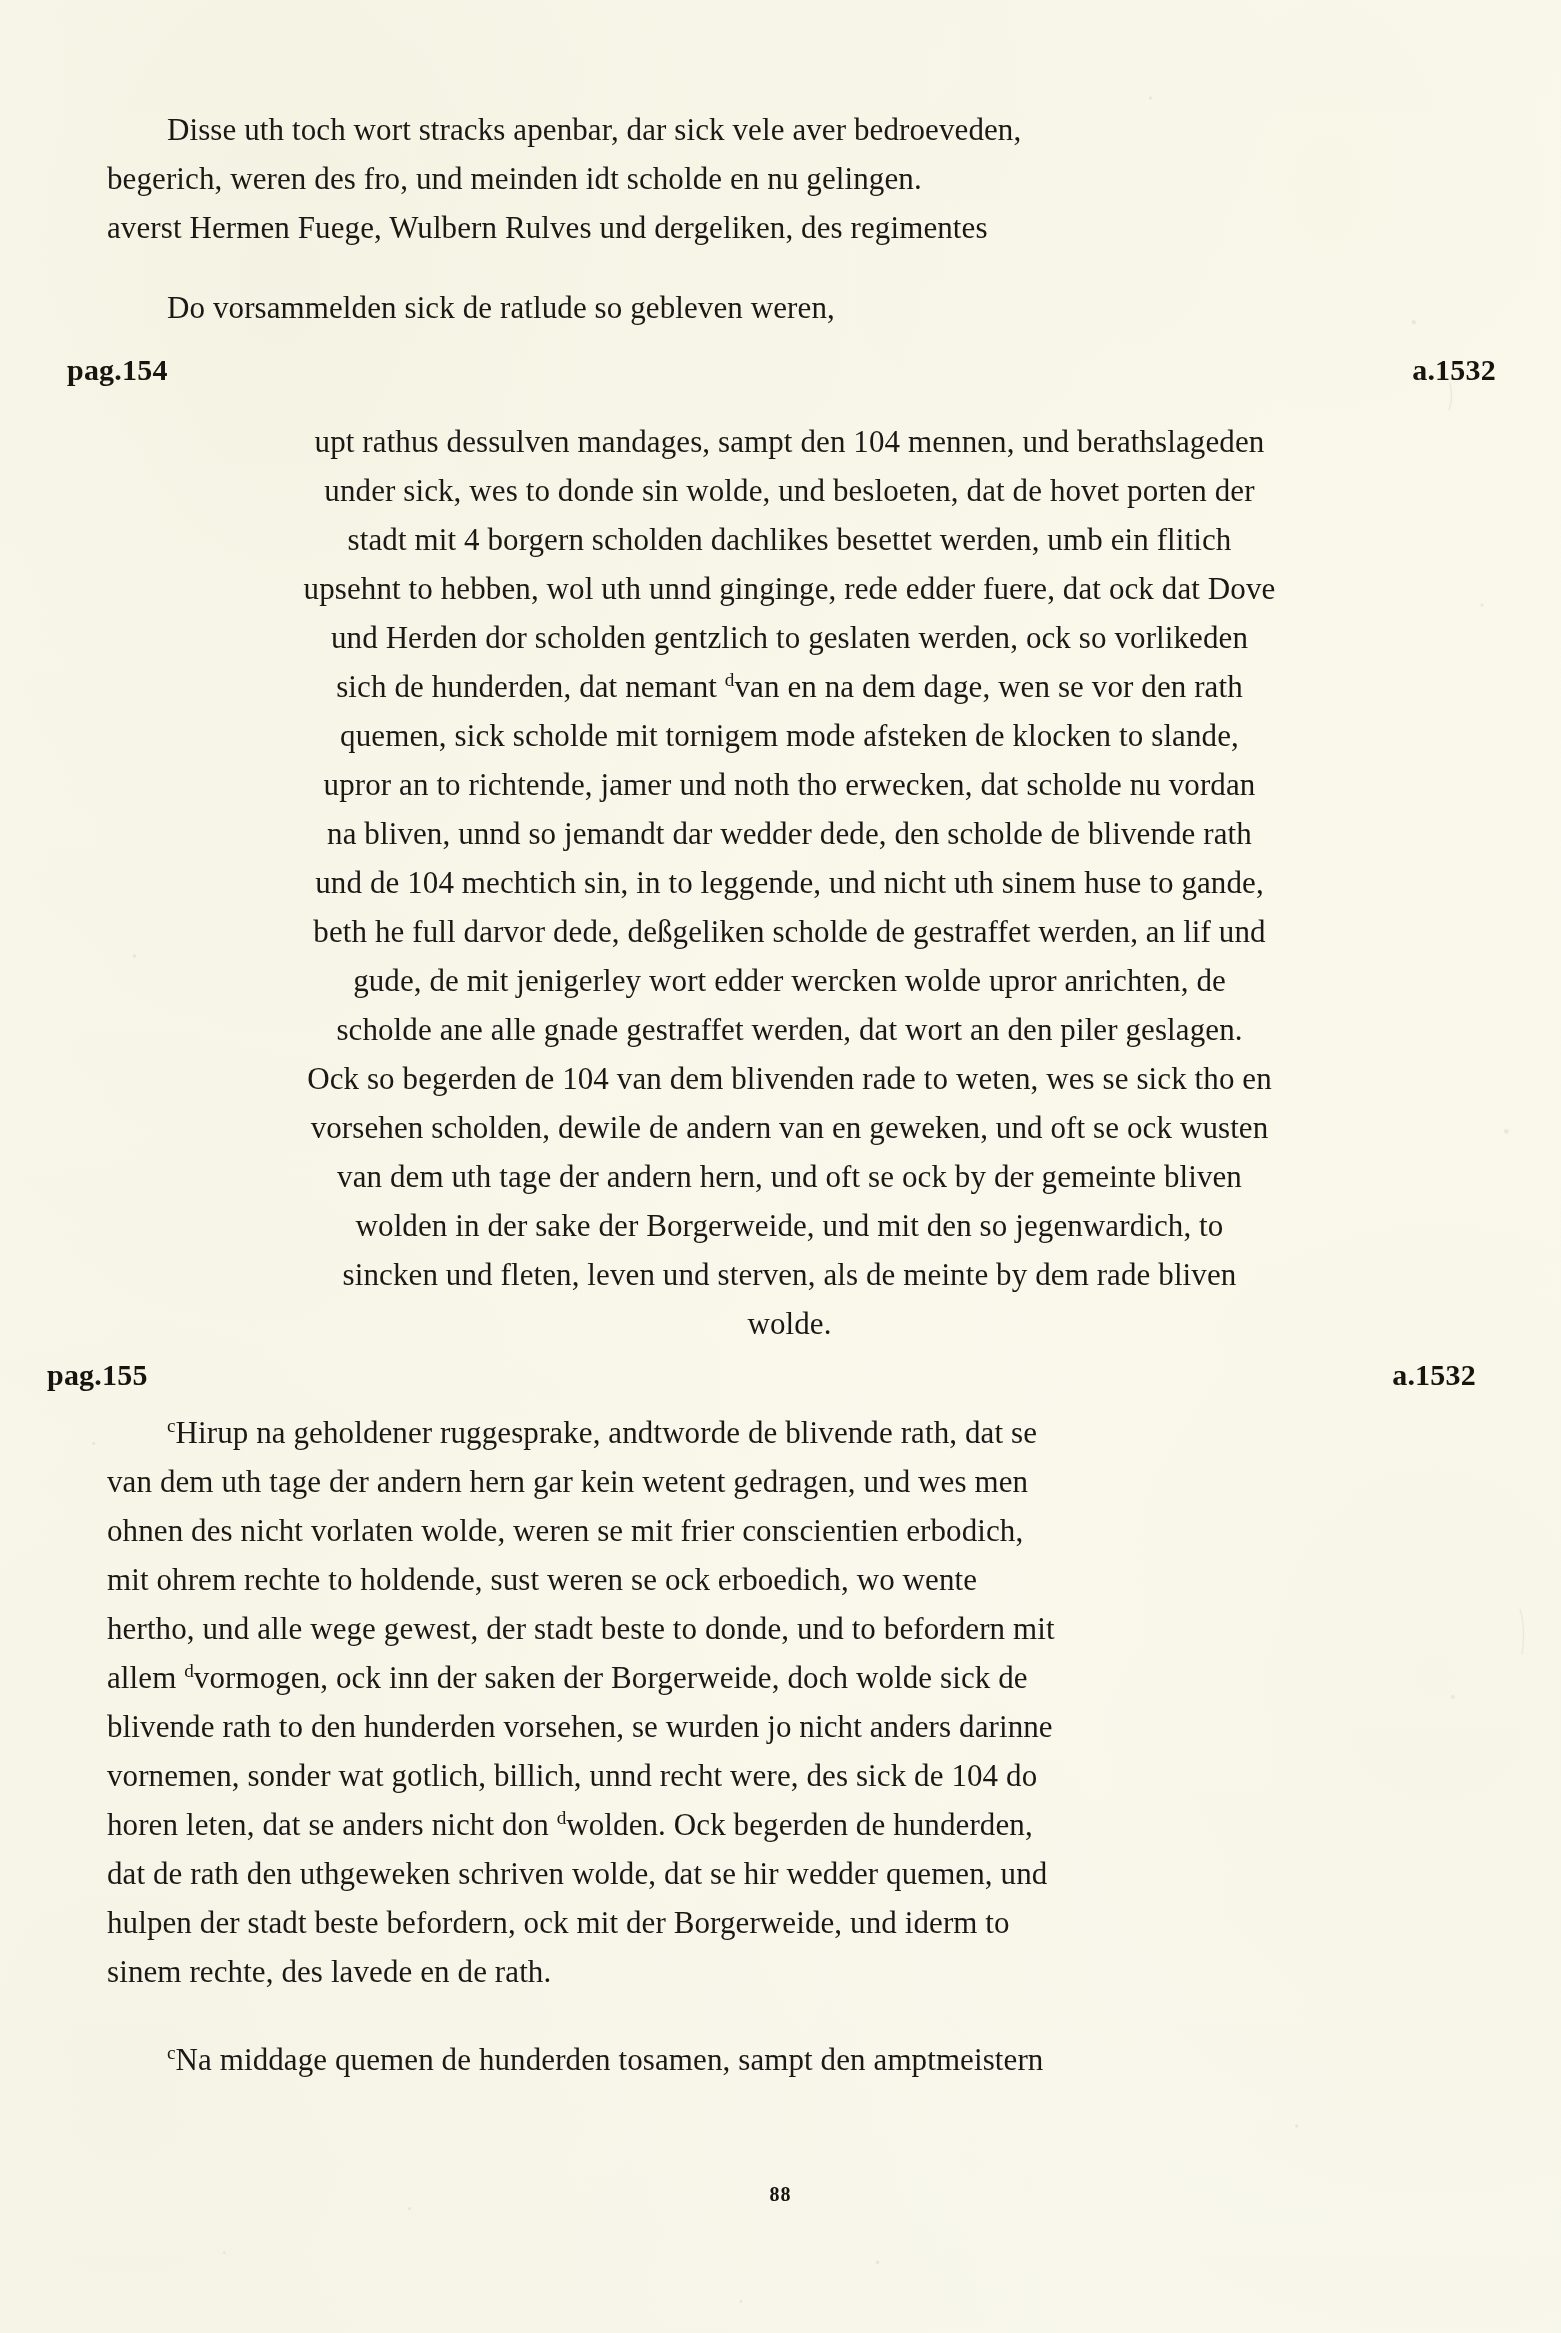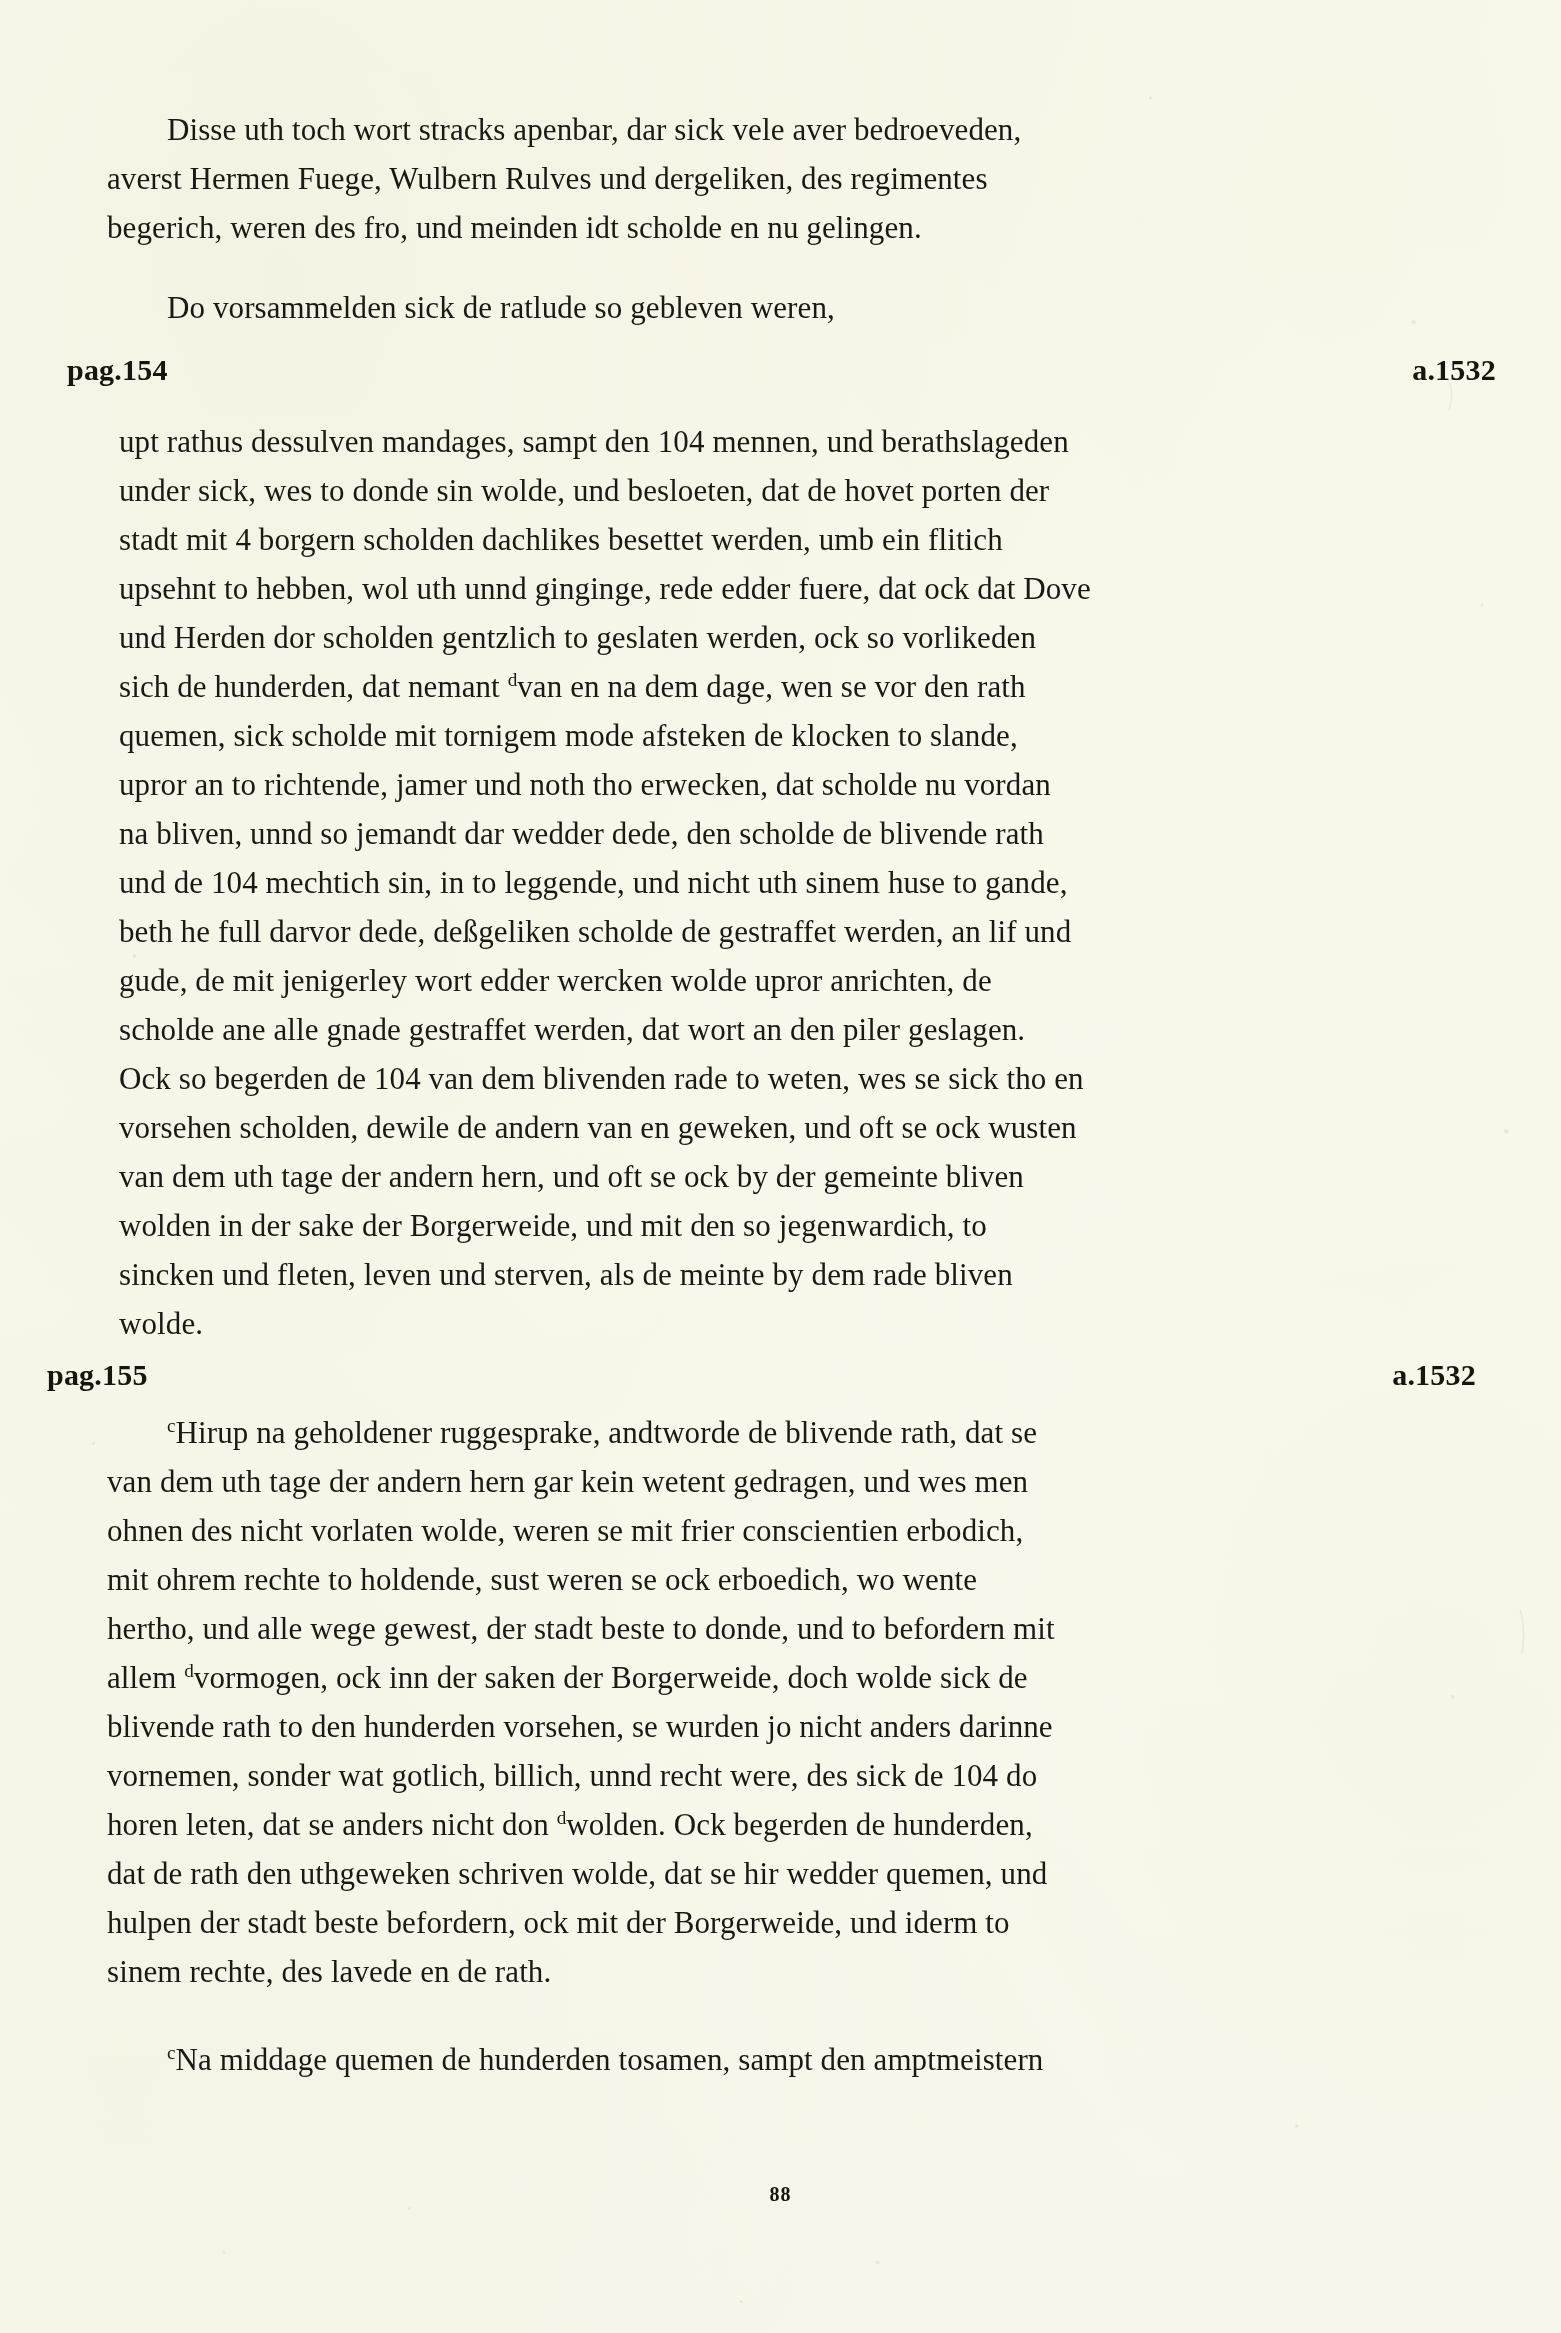--- a/index.html
+++ b/index.html
@@ -90,21 +90,21 @@
     text-align: center;
     font-size: 20px;
     font-weight: bold;
     color: #17150f;
     letter-spacing: 1px;
   }
 
   
   #block-intro      { position: absolute; top: 105px;  left: 107px; width: 1365px; }
   #head-154         { position: absolute; top: 353px;  left: 107px; width: 1365px; margin-left: 20px; }
-  #block-154        { position: absolute; top: 417px;  left: 119px; width: 1365px; }
+  #block-154        { position: absolute; top: 417px;  left: 107px; width: 1365px; text-align: center; }
   #head-155         { position: absolute; top: 1358px; left: 107px; width: 1365px; }
   #block-155        { position: absolute; top: 1408px; left: 107px; width: 1365px; }
   #block-closing    { position: absolute; top: 2035px; left: 107px; width: 1365px; }
   #folio-num        { top: 2183px; }
 </style>
 </head>
 <body>
 
 <div class="paper"></div>
 <svg class="speckle" width="1561" height="2334" aria-hidden="true" viewBox="0 0 1601 2393">
@@ -127,22 +127,22 @@
     <path d="M1487 392 q4 16 -1 28"></path>
   </g>
 </svg>
 
 <div class="page">
   <div class="content-wrap">
 
     <div id="block-intro">
       <div class="lines">
           <span class="ln ind">Disse uth toch wort stracks apenbar, dar sick vele aver bedroeveden,</span>
+          <span class="ln">begerich, weren des fro, und meinden idt scholde en nu gelingen.</span>
           <span class="ln">averst Hermen Fuege, Wulbern Rulves und dergeliken, des regimentes</span>
-          <span class="ln">begerich, weren des fro, und meinden idt scholde en nu gelingen.</span>
         </div>
       <div style="height:31px"></div>
       <div class="lines">
           <span class="ln ind">Do vorsammelden sick de ratlude so gebleven weren,</span>
         </div>
     </div>
 
     <div id="head-154" class="runhead">
       <span class="left">pag.154</span>
       <span class="right">a.1532</span>

